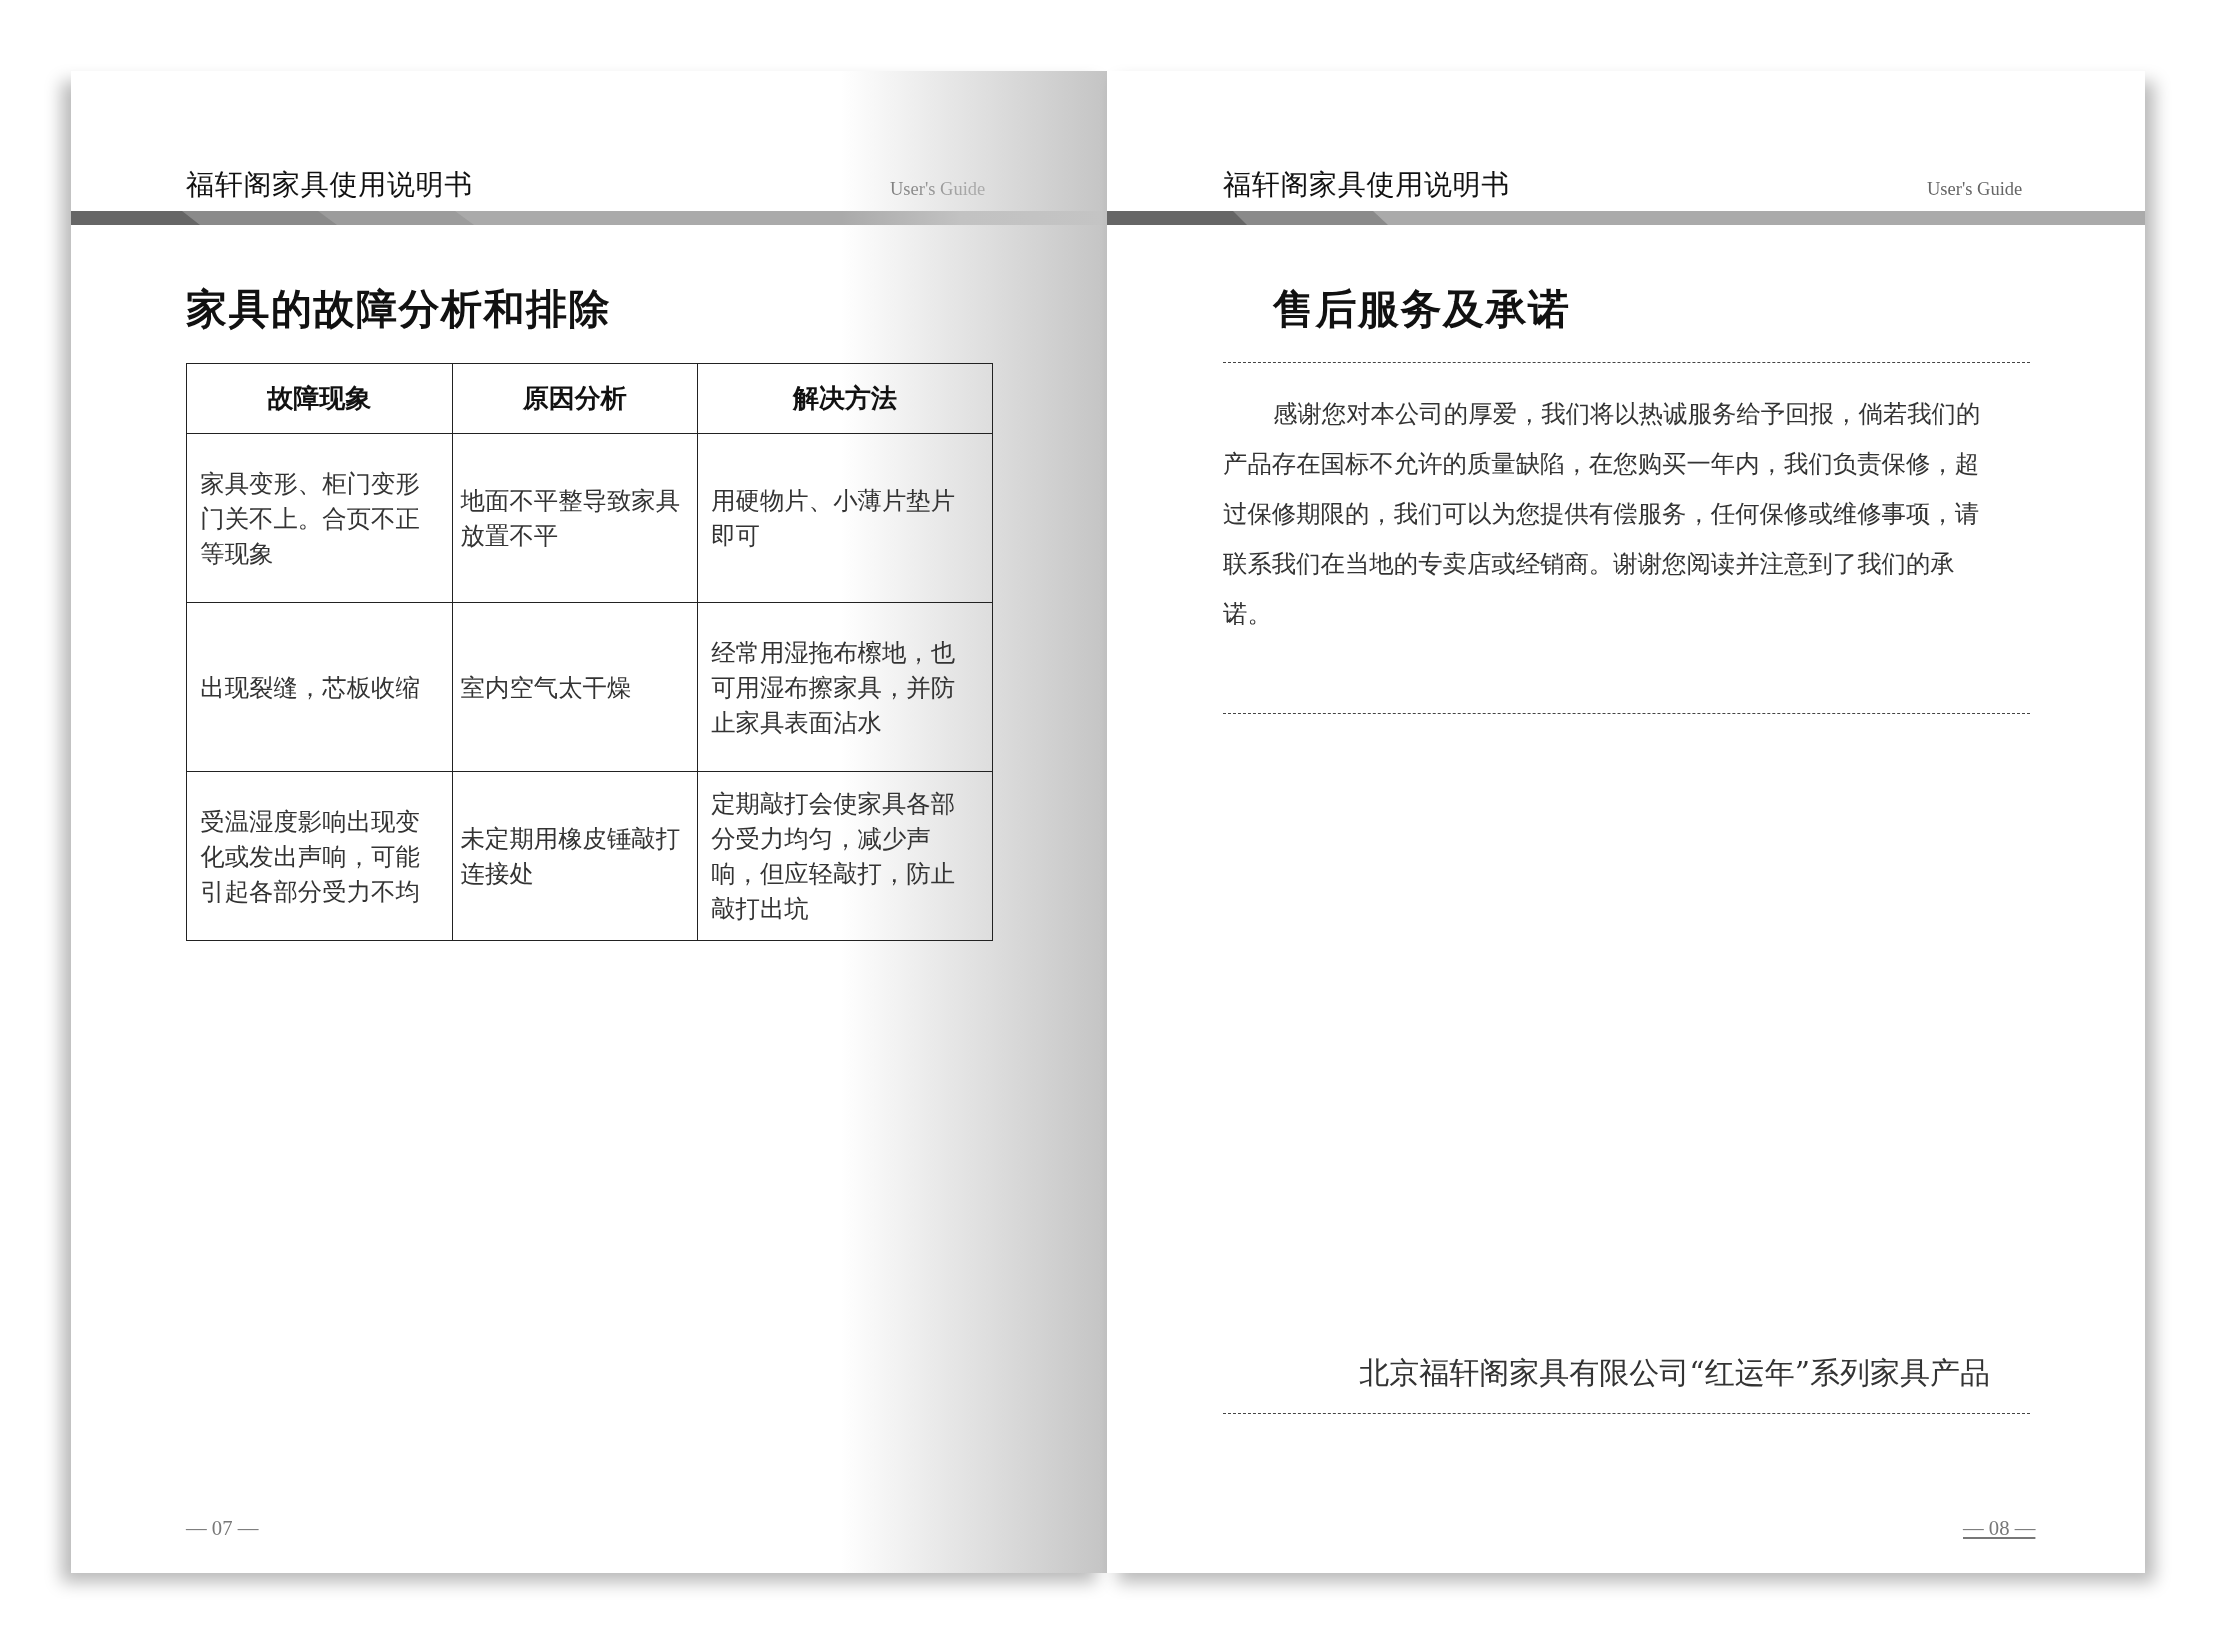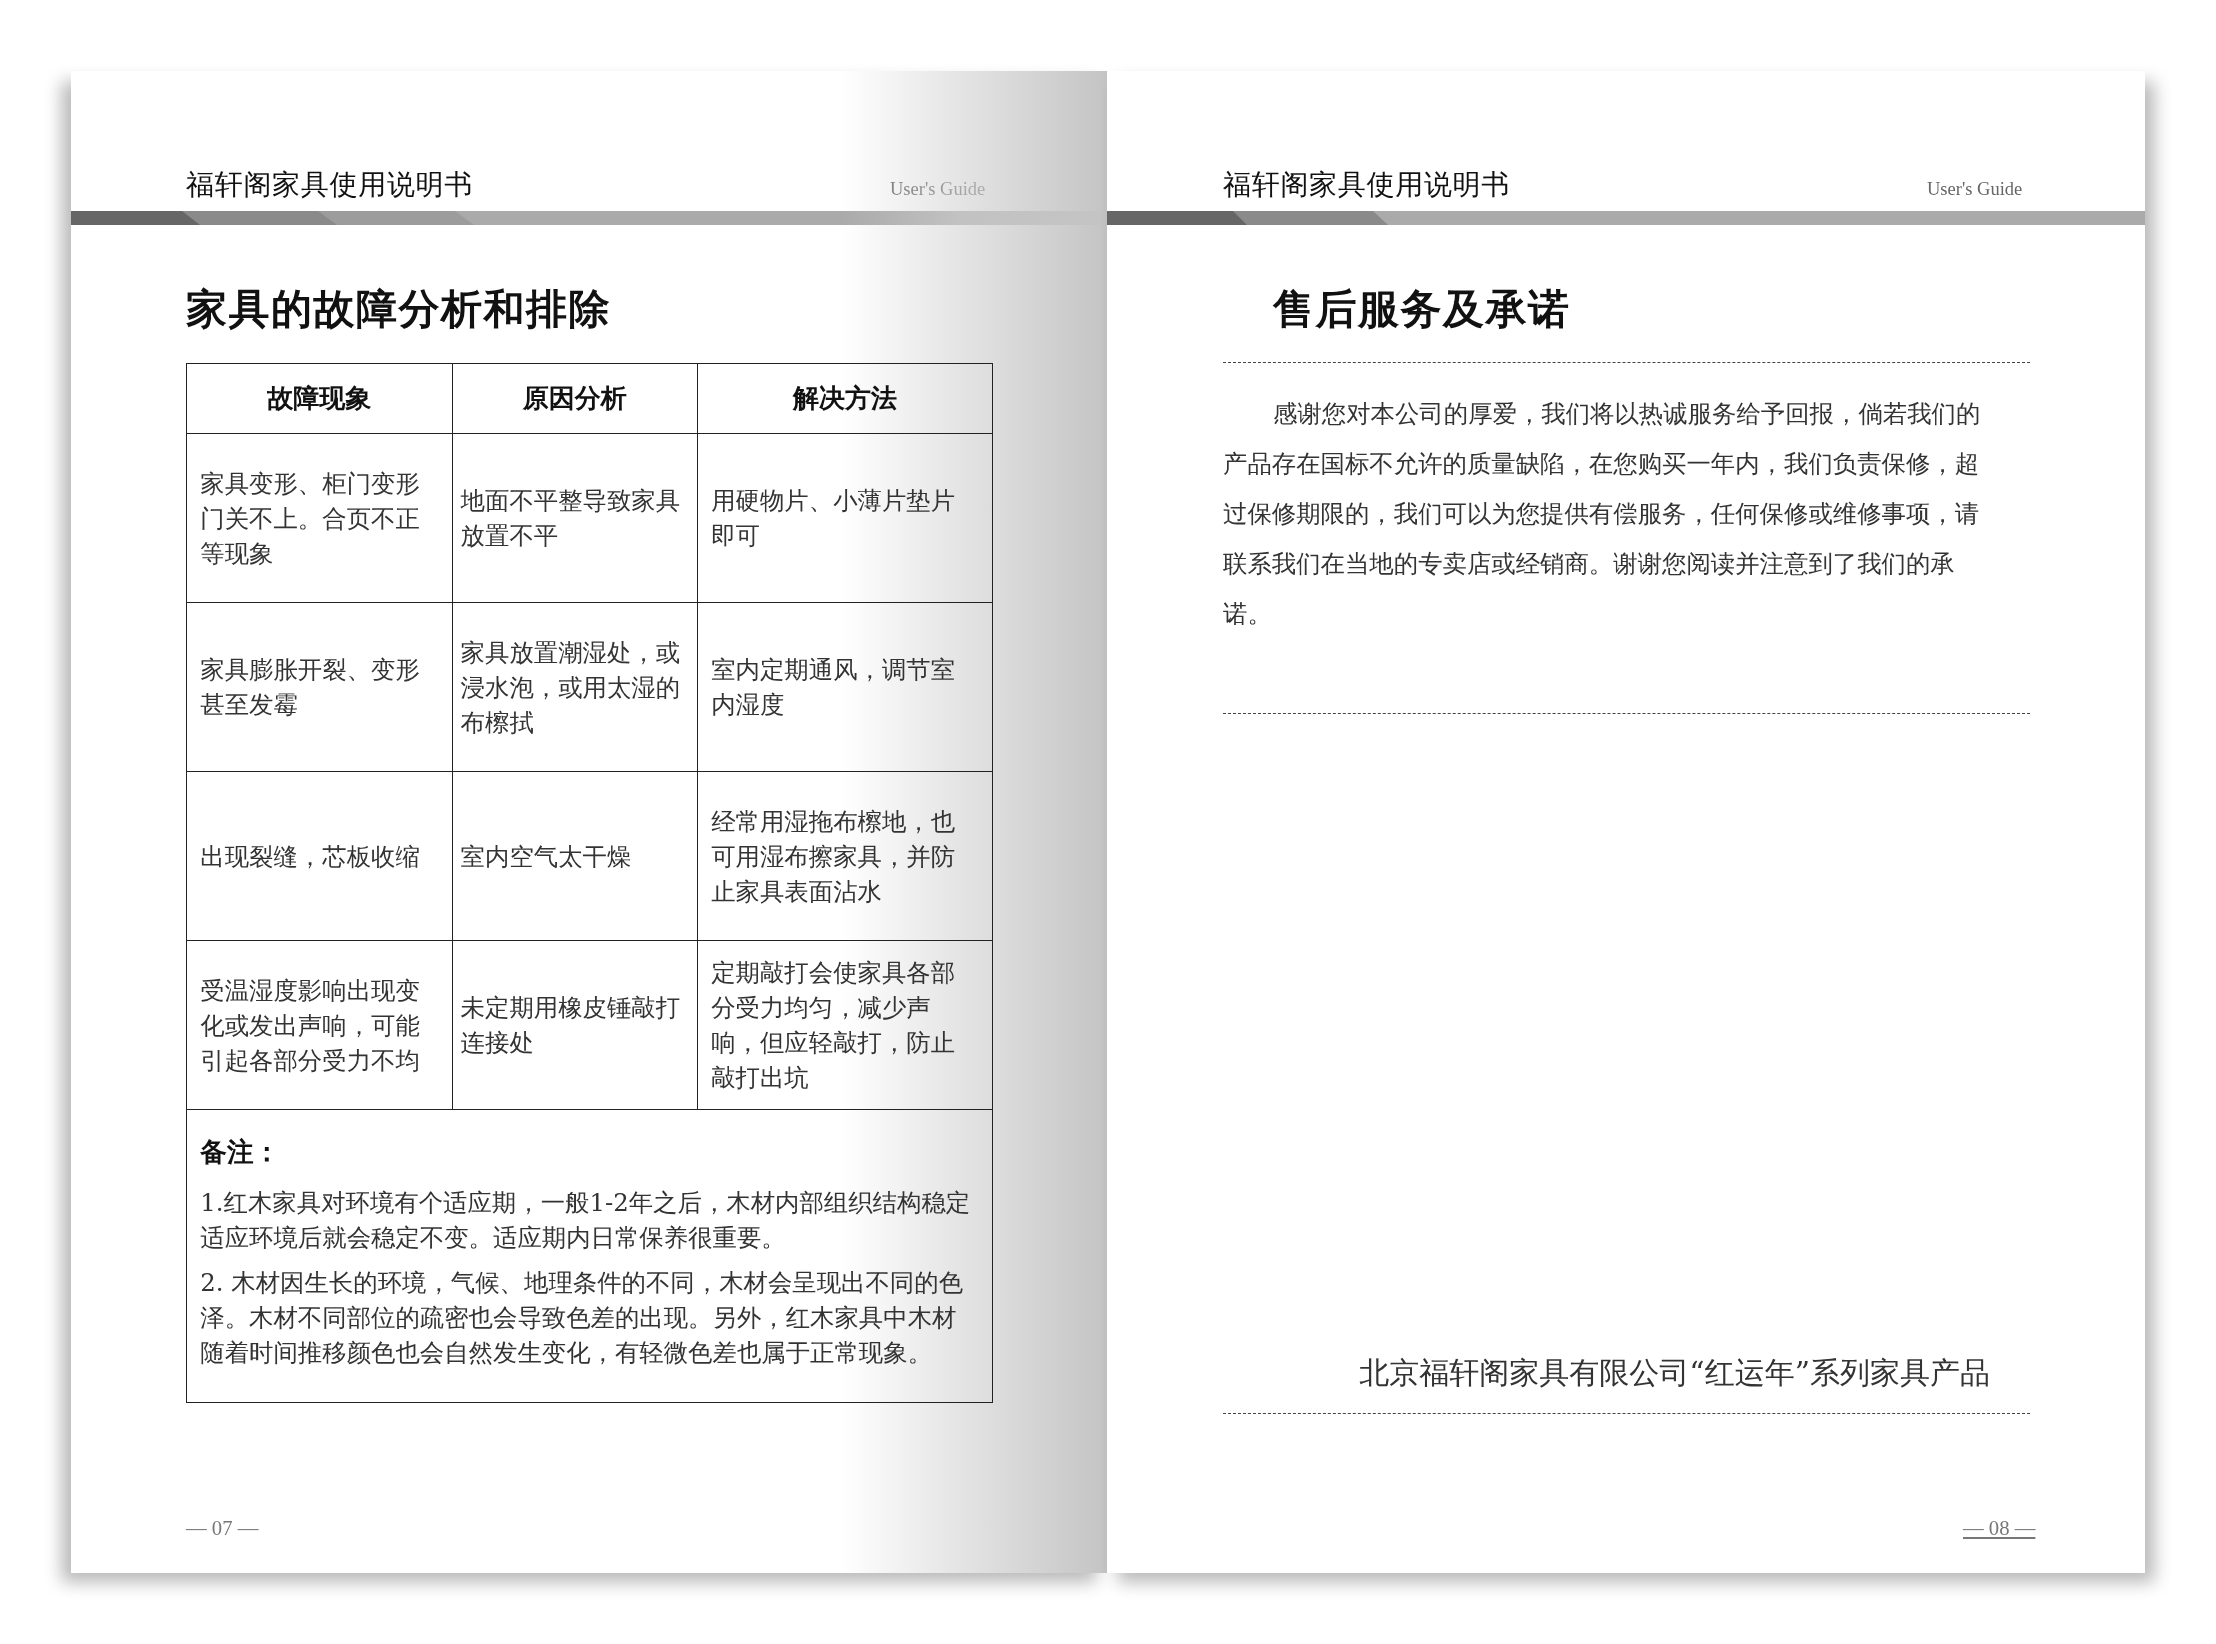--- a/index.html
+++ b/index.html
@@ -54,40 +54,28 @@
         <th>故障现象</th>
         <th>原因分析</th>
         <th>解决方法</th>
       </tr>
       <tr class="r">
         <td class="c1">家具变形、柜门变形门关不上。合页不正等现象</td>
         <td class="c2">地面不平整导致家具放置不平</td>
         <td>用硬物片、小薄片垫片即可</td>
       </tr>
       <tr class="r">
-        <td class="c1">家具膨胀开裂、变形甚至发霉</td>
-        <td class="c2">家具放置潮湿处，或浸水泡，或用太湿的布檫拭</td>
-        <td>室内定期通风，调节室内湿度</td>
-      </tr>
-      <tr class="r">
         <td class="c1">出现裂缝，芯板收缩</td>
         <td class="c2">室内空气太干燥</td>
         <td>经常用湿拖布檫地，也可用湿布擦家具，并防止家具表面沾水</td>
       </tr>
       <tr class="r">
         <td class="c1">受温湿度影响出现变化或发出声响，可能引起各部分受力不均</td>
         <td class="c2">未定期用橡皮锤敲打连接处</td>
         <td>定期敲打会使家具各部分受力均匀，减少声响，但应轻敲打，防止敲打出坑</td>
-      </tr>
-      <tr>
-        <td colspan="3" class="notes">
-          <div class="nt">备注：</div>
-          <p>1.红木家具对环境有个适应期，一般1-2年之后，木材内部组织结构稳定适应环境后就会稳定不变。适应期内日常保养很重要。</p>
-          <p>2. 木材因生长的环境，气候、地理条件的不同，木材会呈现出不同的色泽。木材不同部位的疏密也会导致色差的出现。另外，红木家具中木材随着时间推移颜色也会自然发生变化，有轻微色差也属于正常现象。</p>
-        </td>
       </tr>
     </tbody>
       </table>
 
     <div class="pno" style="left:115px;">— 07 —</div>
   </div>
 </div>
 
 <div class="page right">
   <div class="page-inner">

